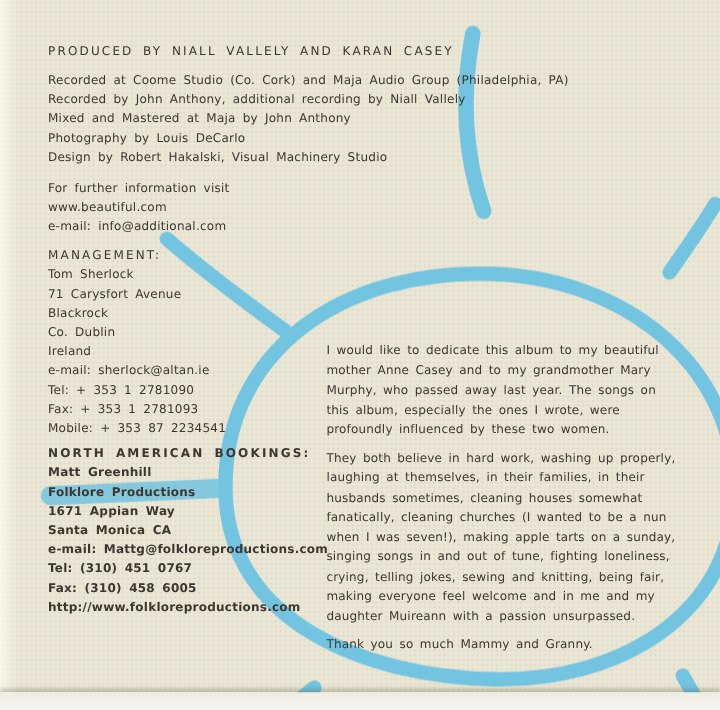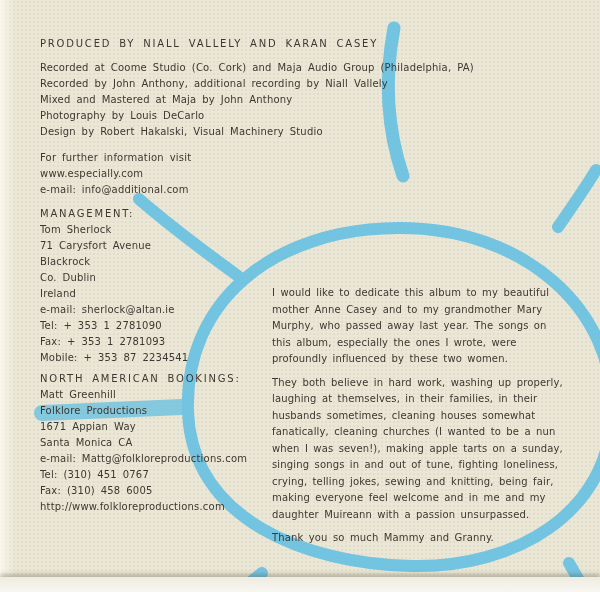--- a/index.html
+++ b/index.html
@@ -54,38 +54,38 @@
     <div class="blk" style="left:40px;top:60px;">
       <div class="ln">Recorded at Coome Studio (Co. Cork) and Maja Audio Group (Philadelphia, PA)</div>
       <div class="ln">Recorded by John Anthony, additional recording by Niall Vallely</div>
       <div class="ln">Mixed and Mastered at Maja by John Anthony</div>
       <div class="ln">Photography by Louis DeCarlo</div>
       <div class="ln">Design by Robert Hakalski, Visual Machinery Studio</div>
     </div>
 
     <div class="blk" style="left:40px;top:150px;">
       <div class="ln">For further information visit</div>
-      <div class="ln">www.especially.com</div>
+      <div class="ln">www.beautiful.com</div>
       <div class="ln">e-mail: info@additional.com</div>
     </div>
 
     <div class="blk" style="left:40px;top:206px;">
       <div class="hd">MANAGEMENT:</div>
       <div class="ln">Tom Sherlock</div>
       <div class="ln">71 Carysfort Avenue</div>
       <div class="ln">Blackrock</div>
       <div class="ln">Co. Dublin</div>
       <div class="ln">Ireland</div>
       <div class="ln">e-mail: sherlock@altan.ie</div>
       <div class="ln">Tel: + 353 1 2781090</div>
       <div class="ln">Fax: + 353 1 2781093</div>
       <div class="ln">Mobile: + 353 87 2234541</div>
     </div>
 
-    <div class="blk" style="left:40px;top:371px;">
+    <div class="blk" style="left:40px;top:371px;font-weight:bold;">
       <div class="hd">NORTH AMERICAN BOOKINGS:</div>
       <div class="ln">Matt Greenhill</div>
       <div class="ln"><span class="company-line">Folklore Productions</span></div>
       <div class="ln">1671 Appian Way</div>
       <div class="ln">Santa Monica CA</div>
       <div class="ln">e-mail: Mattg@folkloreproductions.com</div>
       <div class="ln">Tel: (310) 451 0767</div>
       <div class="ln">Fax: (310) 458 6005</div>
       <div class="ln">http://www.folkloreproductions.com</div>
     </div>

